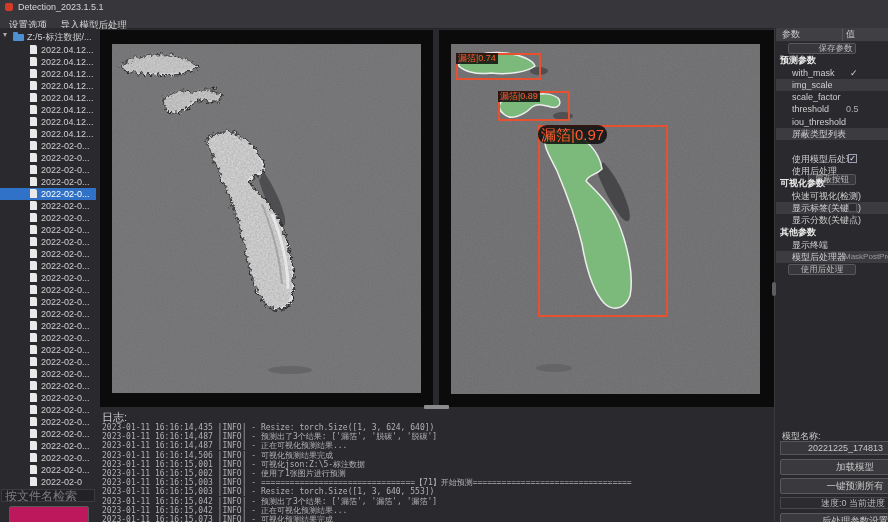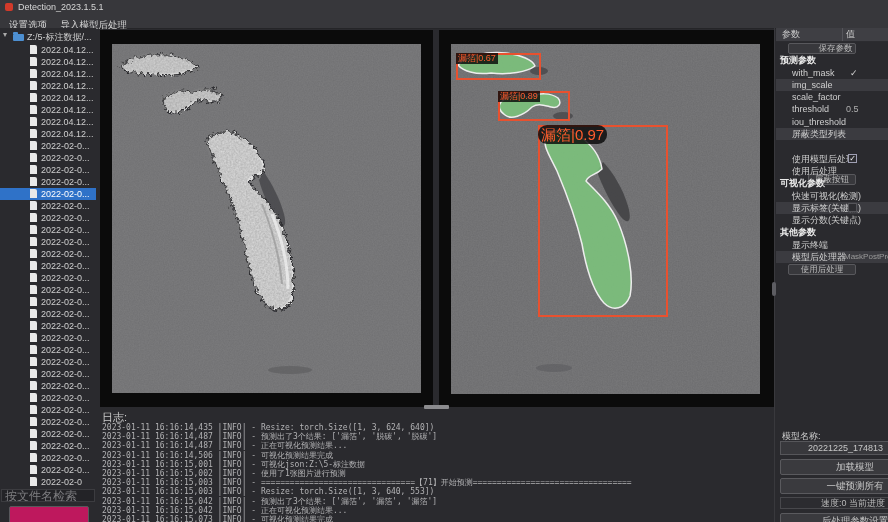--- a/index.html
+++ b/index.html
@@ -299,21 +299,21 @@
     <path d="M152,118 C162,128 172,145 177,162 C181,176 178,182 170,173 C160,160 150,140 146,127 Z" fill="#3f3f42" opacity="0.85"></path>
 
     <g stroke="#ededed" stroke-width="1.5" stroke-linejoin="round" fill="#7cc77c" fill-opacity="0.85">
       <path d="M7,21 C15,12 35,7 55,9 C70,11 82,16 84,22 C76,28 58,31 40,29 C24,31 12,27 7,21 Z"></path>
       <path transform="translate(0,6)" d="M50,52 C58,45 70,43 78,48 C88,42 100,43 107,48 C111,53 108,59 100,57 C92,55 87,53 81,57 C72,66 60,70 54,65 C48,61 47,56 50,52 Z"></path>
       <path d="M95,92 C104,84 118,84 128,92 C140,100 149,112 151,125 C144,132 138,130 135,137 C146,148 159,160 167,178 C177,202 183,232 179,252 C174,265 162,268 153,259 C142,247 135,223 131,200 C125,175 114,146 106,127 C99,112 91,102 95,92 Z"></path>
     </g>
   </svg>
   <div class="overlay">
       <div class="det-box" style="left: 4px; top: 9px; width: 85px; height: 27px; border-color: rgb(232, 81, 47);"></div>
-      <div class="det-label" style="left: 4px; top: 9px; color: rgb(255, 92, 45);">漏箔|0.67</div>
+      <div class="det-label" style="left: 4px; top: 9px; color: rgb(255, 92, 45);">漏箔|0.74</div>
       <div class="det-box" style="left: 46px; top: 47px; width: 72px; height: 30px; border-color: rgb(232, 81, 47);"></div>
       <div class="det-label" style="left: 46px; top: 47px; color: rgb(255, 92, 45);">漏箔|0.89</div>
       <div class="det-box" style="left: 86px; top: 81px; width: 130px; height: 192px; border-color: rgb(232, 81, 47);"></div>
       <div class="det-label large" style="left: 86px; top: 81px; color: rgb(255, 92, 45);">漏箔|0.97</div>
     </div>
 </div>
 
 <div class="splitter"></div>
 
 <div class="log-title">日志:</div>

